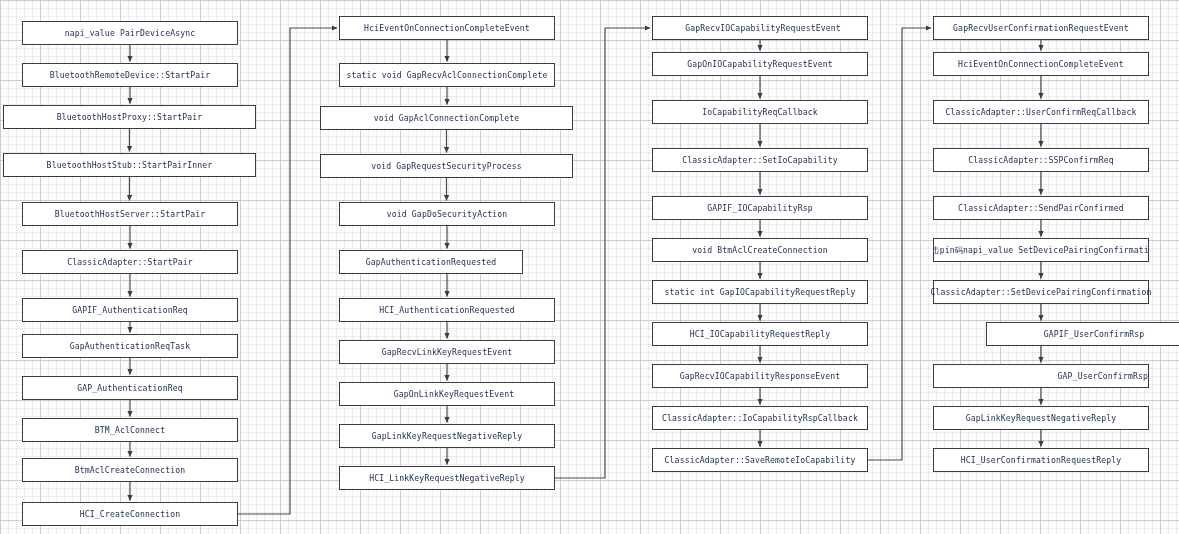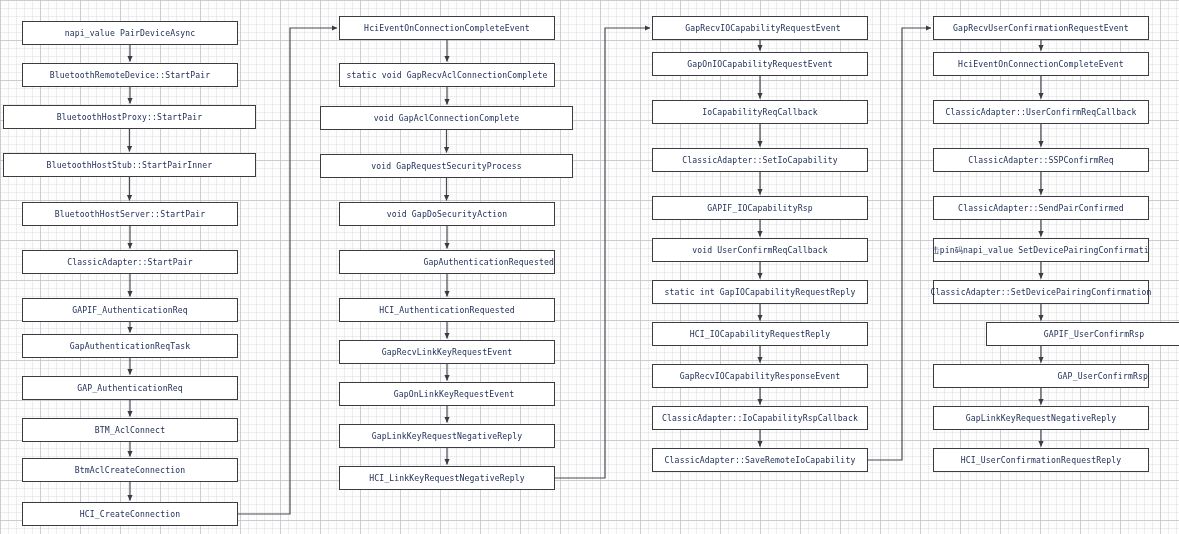--- a/index.html
+++ b/index.html
@@ -143,21 +143,21 @@
       </div>
       <div class="node" style="left: 320px; top: 106px; width: 253px;">
         <span>void GapAclConnectionComplete</span>
       </div>
       <div class="node" style="left: 320px; top: 154px; width: 253px;">
         <span>void GapRequestSecurityProcess</span>
       </div>
       <div class="node" style="left: 339px; top: 202px; width: 216px;">
         <span>void GapDoSecurityAction</span>
       </div>
-      <div class="node" style="left: 339px; top: 250px; width: 216px; justify-content: flex-end;">
+      <div class="node" style="left: 339px; top: 250px; width: 184px;">
         <span>GapAuthenticationRequested</span>
       </div>
       <div class="node" style="left: 339px; top: 298px; width: 216px;">
         <span>HCI_AuthenticationRequested</span>
       </div>
       <div class="node" style="left: 339px; top: 340px; width: 216px;">
         <span>GapRecvLinkKeyRequestEvent</span>
       </div>
       <div class="node" style="left: 339px; top: 382px; width: 216px; padding-left: 14px;">
         <span>GapOnLinkKeyRequestEvent</span>
@@ -177,21 +177,21 @@
       <div class="node" style="left: 652px; top: 100px; width: 216px;">
         <span>IoCapabilityReqCallback</span>
       </div>
       <div class="node" style="left: 652px; top: 148px; width: 216px;">
         <span>ClassicAdapter::SetIoCapability</span>
       </div>
       <div class="node" style="left: 652px; top: 196px; width: 216px;">
         <span>GAPIF_IOCapabilityRsp</span>
       </div>
       <div class="node" style="left: 652px; top: 238px; width: 216px;">
-        <span>void UserConfirmReqCallback</span>
+        <span>void BtmAclCreateConnection</span>
       </div>
       <div class="node" style="left: 652px; top: 280px; width: 216px;">
         <span>static int GapIOCapabilityRequestReply</span>
       </div>
       <div class="node" style="left: 652px; top: 322px; width: 216px;">
         <span>HCI_IOCapabilityRequestReply</span>
       </div>
       <div class="node" style="left: 652px; top: 364px; width: 216px;">
         <span>GapRecvIOCapabilityResponseEvent</span>
       </div>

